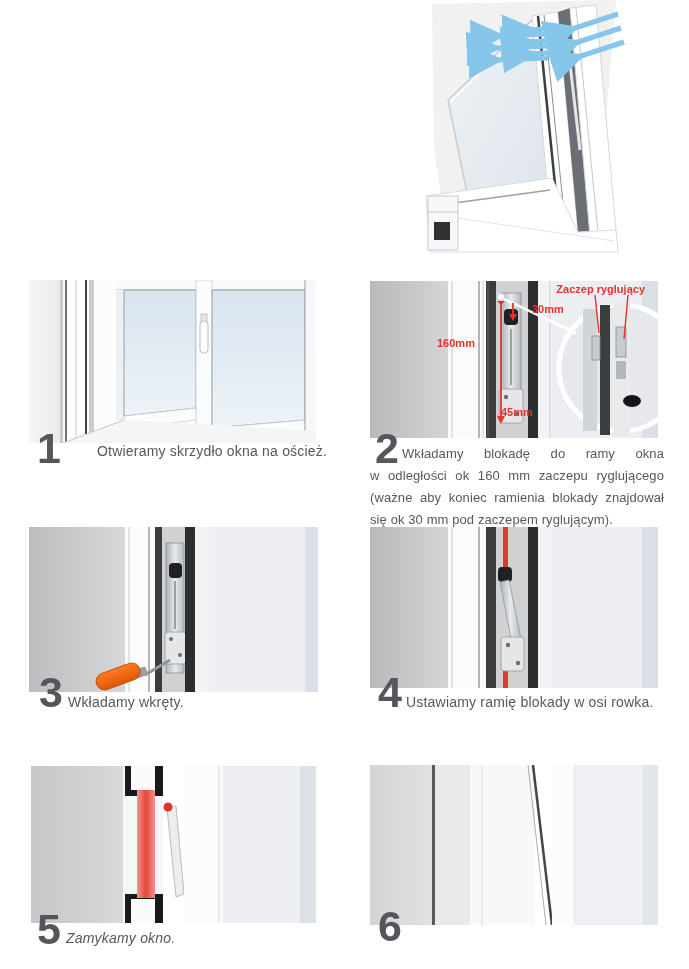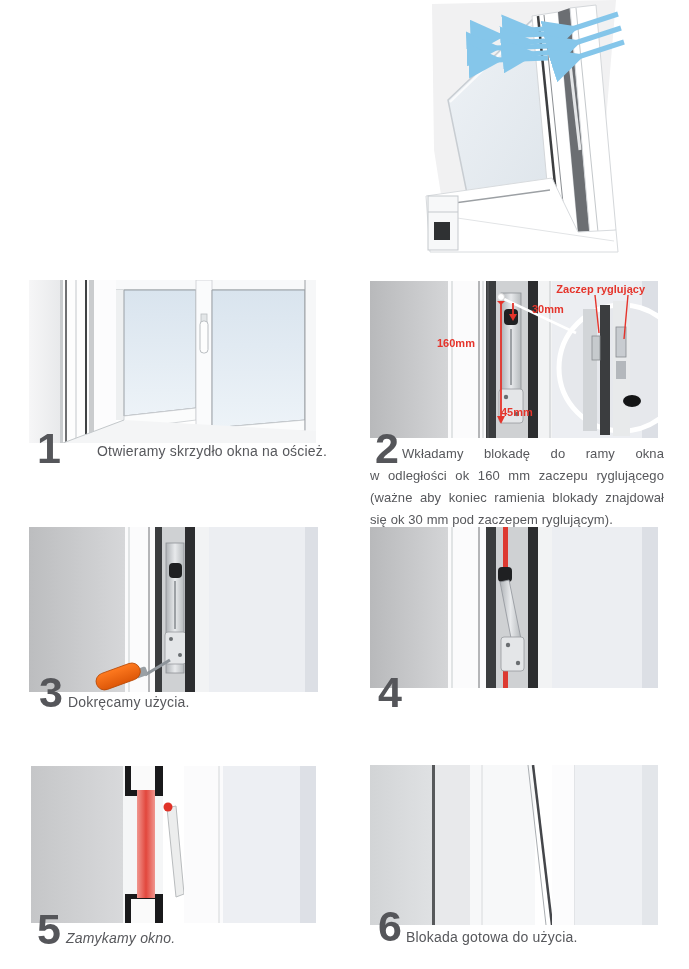--- a/index.html
+++ b/index.html
@@ -319,23 +319,23 @@
     </svg>
   </div>
 
   <span class="num" style="left:37px;top:427px;">1</span>
   <span class="cap" style="left:66px;top:443px;margin-left:31px;">Otwieramy skrzydło okna na oścież.</span>
 
   <span class="num" style="left:375px;top:427px;">2</span>
   <p class="para" style="margin:0;">Wkładamy blokadę do ramy okna w&nbsp;odległości ok 160 mm zaczepu ryglującego (ważne aby koniec ramienia blokady znajdował się ok 30 mm pod zaczepem ryglującym).</p>
 
   <span class="num" style="left:39px;top:671px;">3</span>
-  <span class="cap" style="left:68px;top:694px;">Dokręcamy użycia.</span>
+  <span class="cap" style="left:68px;top:694px;">Wkładamy wkręty.</span>
 
   <span class="num" style="left:378px;top:671px;">4</span>
+  <span class="cap" style="left:406px;top:694px;">Ustawiamy ramię blokady w osi rowka.</span>
 
   <span class="num" style="left:37px;top:908px;">5</span>
   <span class="cap" style="left:66px;top:930px;font-style:italic;">Zamykamy okno.</span>
 
   <span class="num" style="left:378px;top:905px;">6</span>
-  <span class="cap" style="left:406px;top:929px;">Blokada gotowa do użycia.</span>
 
 </div>
 
 </body></html>

